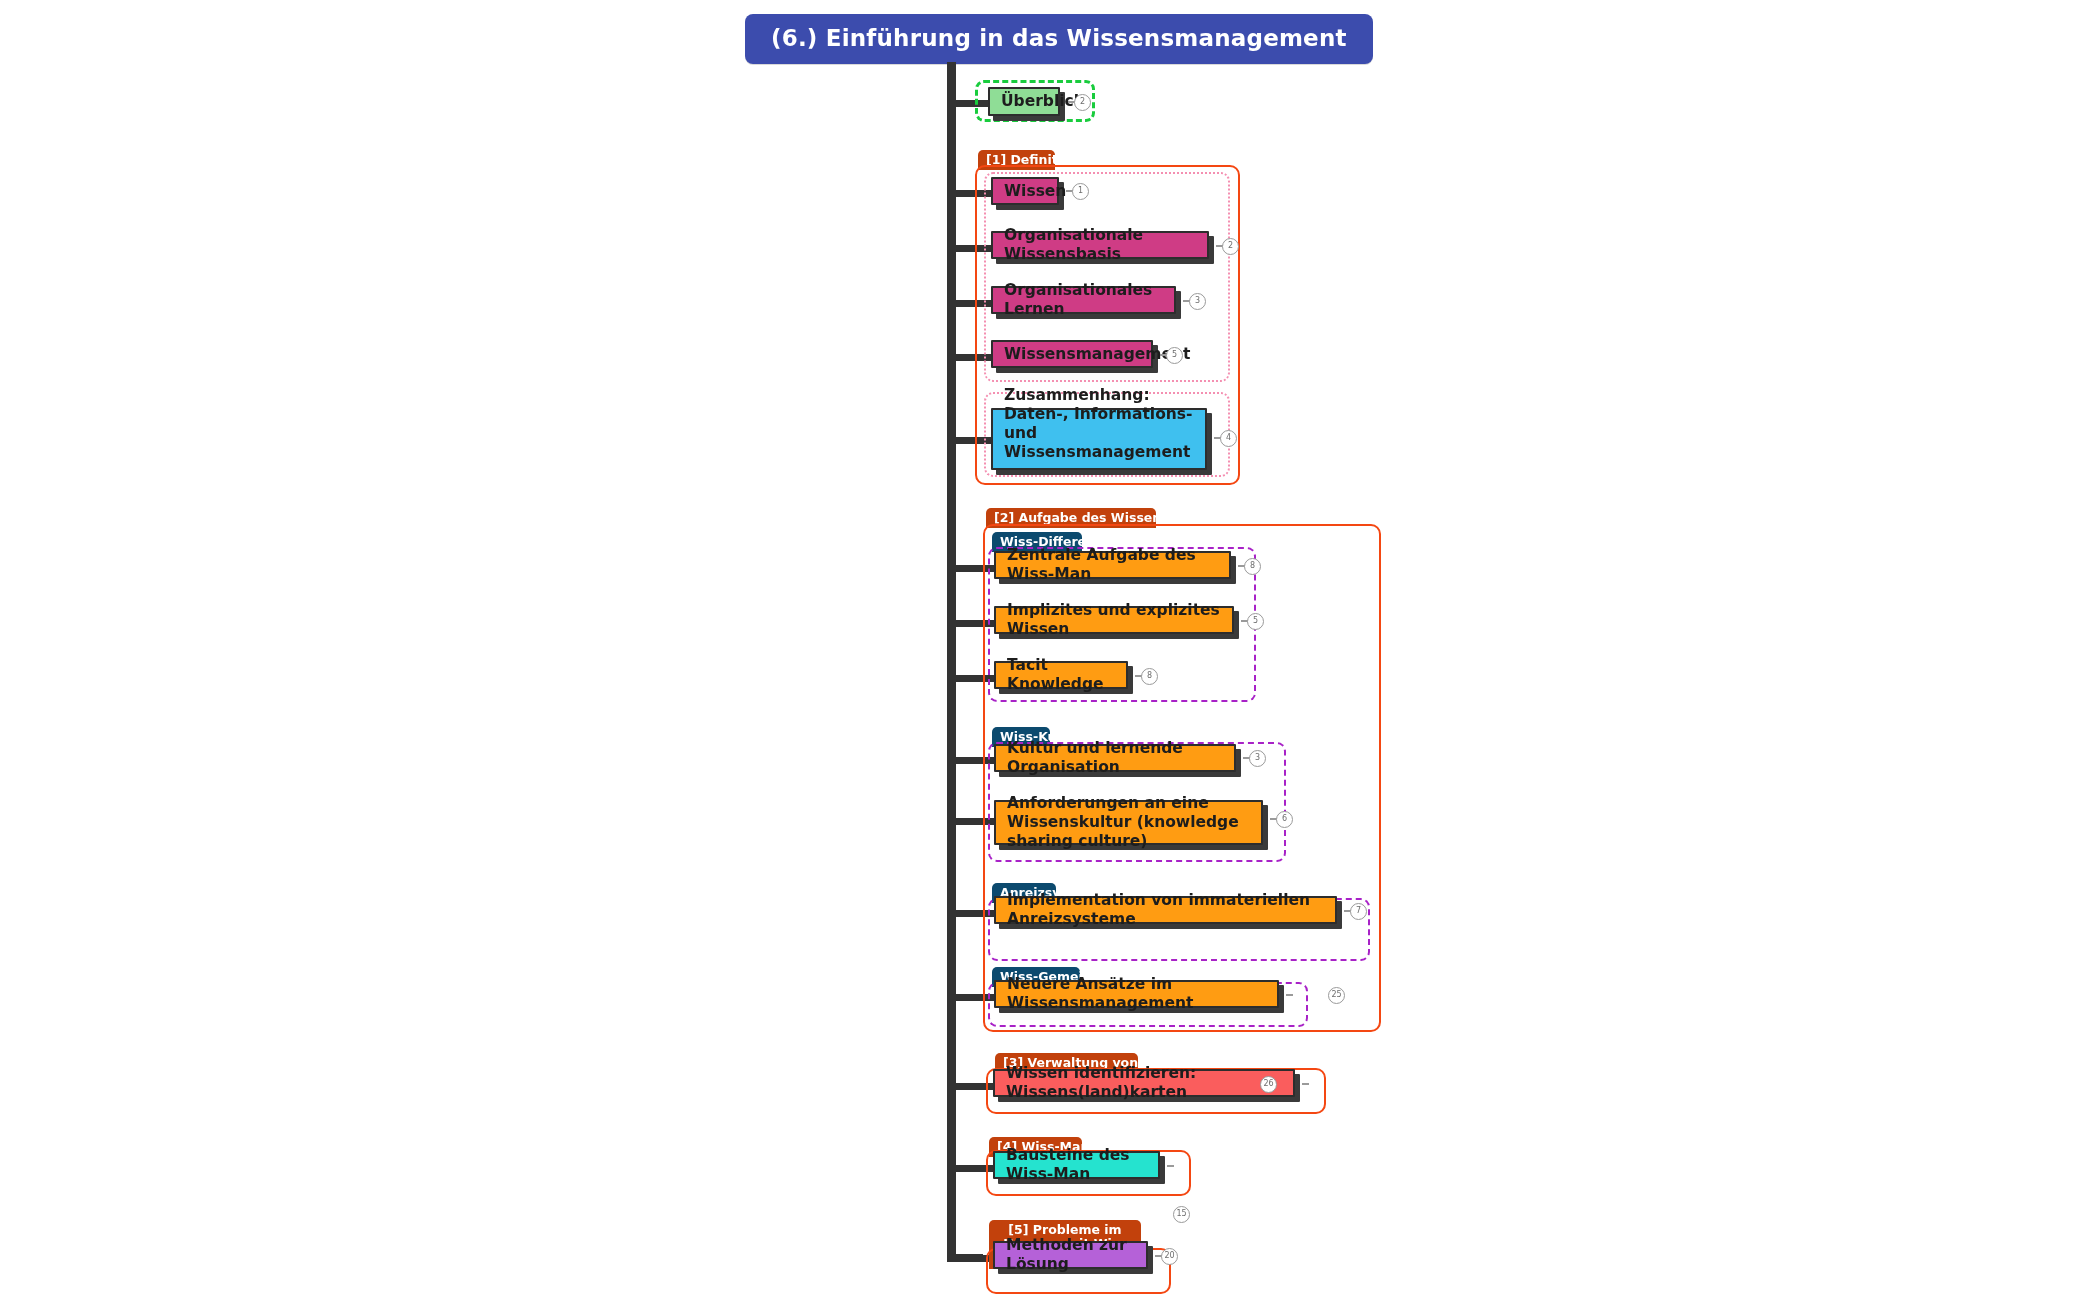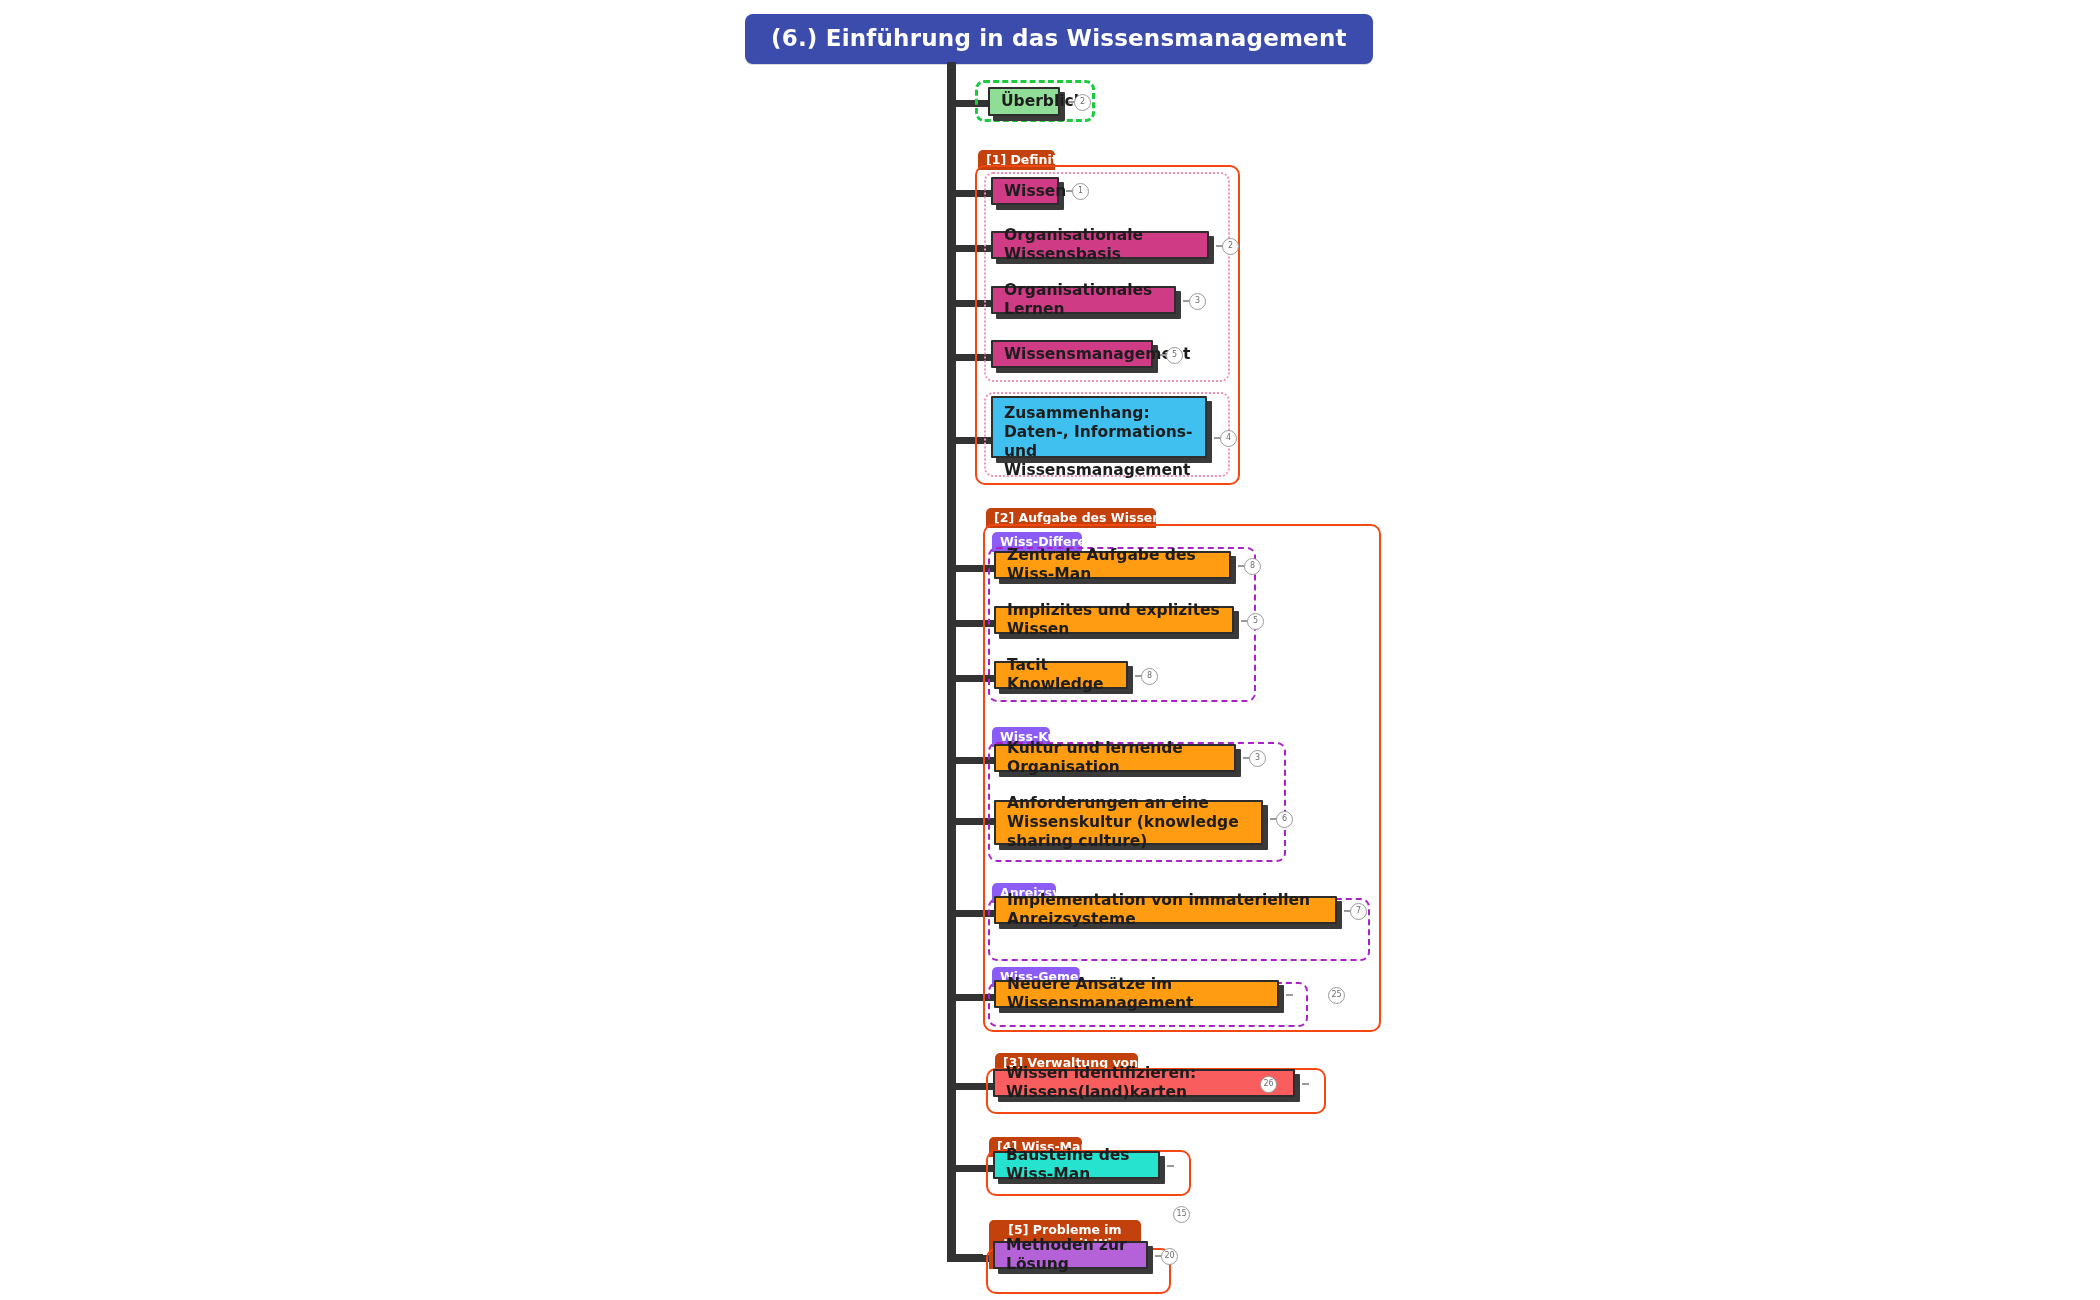--- a/index.html
+++ b/index.html
@@ -61,21 +61,21 @@
     color:#ffffff;
     font-size:12.5px;
     font-weight:bold;
     line-height:13px;
     padding:3px 8px 4px 8px;
     border-radius:5px 5px 0 0;
     white-space:nowrap;
     text-align:center;
   }
   .group-label.orange{background:#c2410c;}
-  .group-label.purple{background:#8b5cf6;}
+  .group-label.purple{background:#0c4a6e;}
   .group-label.wrap{white-space:normal;}
 
   
   .node{
     position:absolute;
     box-sizing:border-box;
     border:2.5px solid #2d2d2d;
     color:#1d1d1d;
     font-size:15.5px;
     font-weight:bold;
@@ -170,21 +170,21 @@
   </div>
   <div class="badge-stem" style="left:1183px;top:300px;"></div>
   <div class="badge" style="left:1189px;top:293px;">3</div>
 
   <div class="node pink" style="left:991px;top:340px;width:162px;height:28px;">
     <span>Wissensmanagement</span>
   </div>
   <div class="badge-stem" style="left:1160px;top:354px;"></div>
   <div class="badge" style="left:1166px;top:347px;">5</div>
 
-  <div class="node cyan" style="left:991px;top:396px;width:216px;height:62px;align-items:flex-start;">
+  <div class="node cyan" style="left:991px;top:408px;width:216px;height:62px;align-items:flex-end;">
     <span>Zusammenhang: Daten-, Informations- und Wissensmanagement</span>
   </div>
   <div class="badge-stem" style="left:1214px;top:437px;"></div>
   <div class="badge" style="left:1220px;top:430px;">4</div>
 
   <div class="group-label orange" style="left:986px;top:508px;width:170px;">[2] Aufgabe des Wissensmanagements</div>
   <div class="group lvl1" style="left:983px;top:524px;width:398px;height:508px;"></div>
 
   <div class="group-label purple" style="left:992px;top:532px;width:90px;">Wiss-Differenzierung</div>
   <div class="group sub-purple" style="left:988px;top:547px;width:268px;height:155px;"></div>

